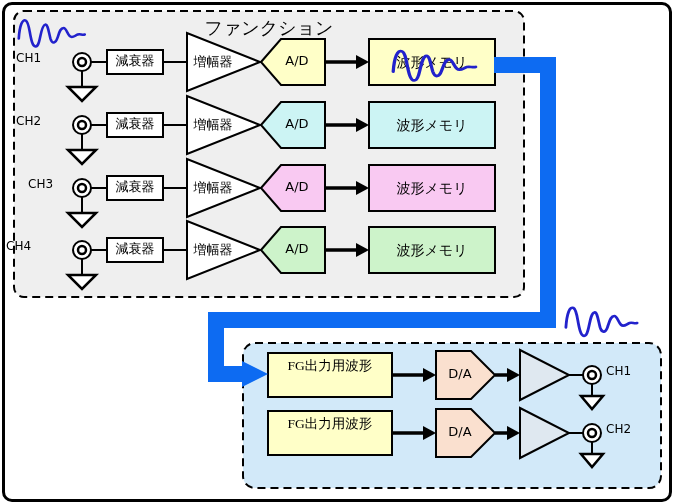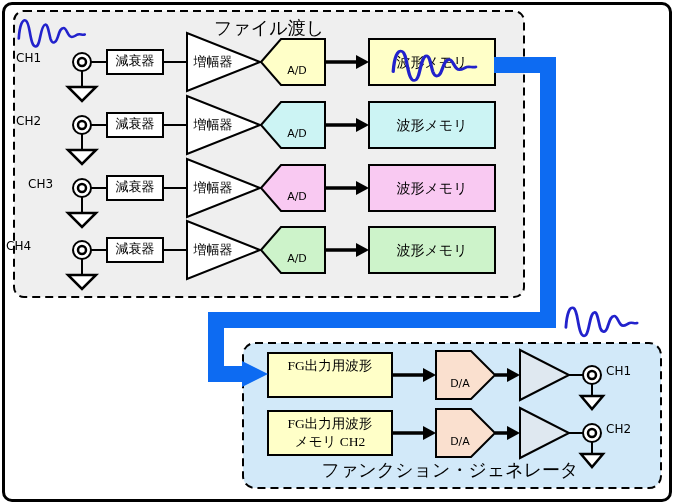--- a/index.html
+++ b/index.html
@@ -5,21 +5,21 @@
   html,body{margin:0;padding:0;background:#fff;}
   .stage{position:relative;width:674px;height:504px;background:#fff;
          font-family:"DejaVu Sans","Liberation Sans",sans-serif;overflow:hidden;}
   .frame{position:absolute;left:2px;top:2px;width:670px;height:500px;
          box-sizing:border-box;border:3px solid #000;border-radius:10px;}
   svg{position:absolute;left:0;top:0;}
   .lbl{position:absolute;color:#000;white-space:nowrap;line-height:1.2;}
   .c{text-align:center;}
   .t18{font-size:18px;}
   .t16{font-size:12px;}
-  .t15{font-size:11px;margin-top:11px;}
+  .t15{font-size:13px;}
   .t14{font-size:14px;}
   .t13{font-size:13px;}
   .fgmem{font-size:13.5px;line-height:1.32;font-family:Liberation Serif, serif;}
 </style>
 </head>
 <body>
 
 <div class="stage">
   <div class="frame"></div>
 
@@ -128,21 +128,21 @@
     </g>
 
     <polyline points="494,65 548,65 548,320 216,320 216,374 244,374" fill="none" stroke-width="16" stroke-linejoin="miter" stroke="#0d6bf2"></polyline>
     <polygon points="242,361 268,374 242,387" fill="#0d6bf2"></polygon>
 
     <use href="#wf" transform="translate(17,14) scale(0.88,0.82)" stroke="#2222cc"></use>
     <use href="#wf" transform="translate(564,301) scale(0.95,0.88)" stroke="#2222cc"></use>
   </svg>
 
   <div class="lbl t18" style="left:184px;top:17px;width:170px;">
-    <div class="c">ファイル渡し</div>
+    <div class="c">ファンクション</div>
   </div>
 
   <div class="lbl t16" style="left:16px;top:51px;">CH1</div>
   <div class="lbl t13 c" style="left:107px;top:53px;width:56px;">減衰器</div>
   <div class="lbl t13 c" style="left:188px;top:54px;width:50px;">増幅器</div>
   <div class="lbl t15 c" style="left:274px;top:53px;width:46px;">A/D</div>
   <div class="lbl t14 c" style="left:369px;top:54px;width:126px;">波形メモリ</div>
 
   <div class="lbl t16" style="left:16px;top:114px;">CH2</div>
   <div class="lbl t13 c" style="left:107px;top:116px;width:56px;">減衰器</div>
@@ -164,25 +164,21 @@
 
 
   <div class="lbl fgmem c" style="left:268px;top:357px;width:124px;">
     <div>FG出力用波形</div>
   </div>
   <div class="lbl t15 c" style="left:438px;top:366px;width:44px;">D/A</div>
   <div class="lbl t16" style="left:606px;top:364px;">CH1</div>
 
   <div class="lbl fgmem c" style="left:268px;top:415px;width:124px;">
     <div>FG出力用波形</div>
-    <div>メモリ CH2</div>
   </div>
   <div class="lbl t15 c" style="left:438px;top:424px;width:44px;">D/A</div>
   <div class="lbl t16" style="left:606px;top:422px;">CH2</div>
 
-  <div class="lbl t18" style="left:300px;top:459px;width:300px;">
-    <div class="c">ファンクション・ジェネレータ</div>
-  </div>
 
   <svg width="96" height="48" viewBox="0 0 96 48" style="left:388px;top:42px;">
     <use href="#wf" transform="translate(3,2) scale(1.1,0.92)" stroke="#2222cc"></use>
   </svg>
 </div>
 
 </body></html>

